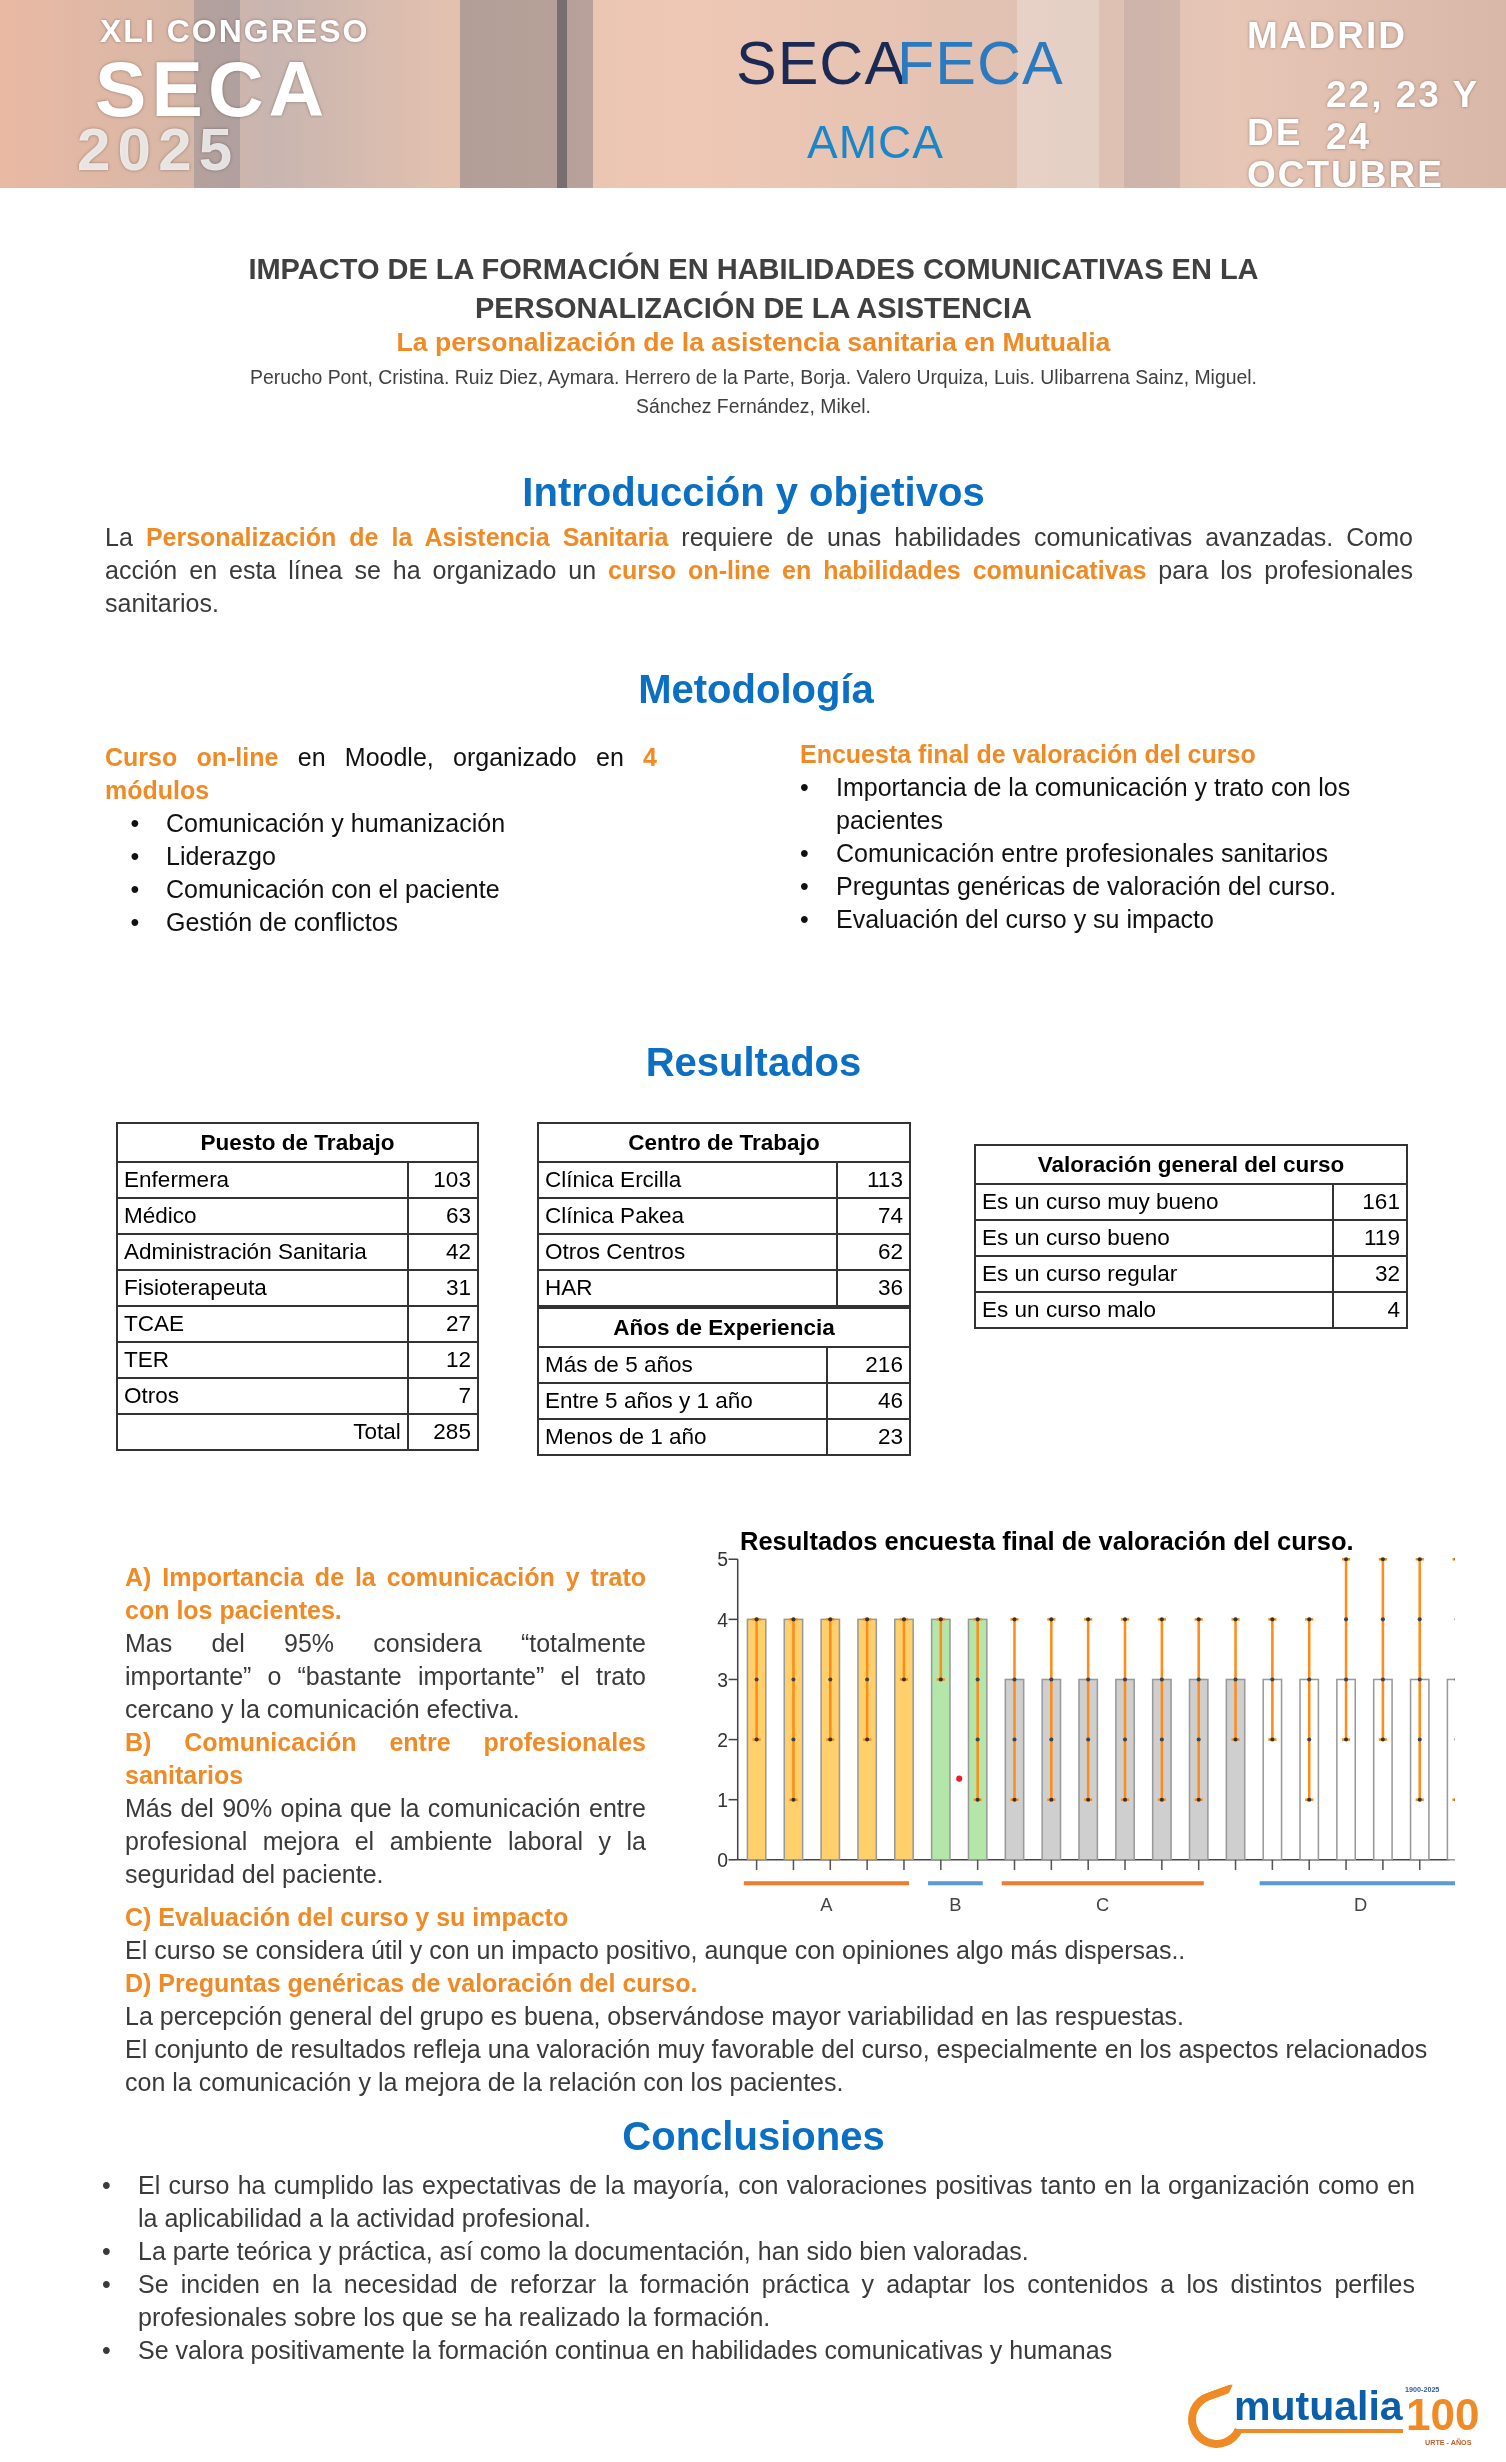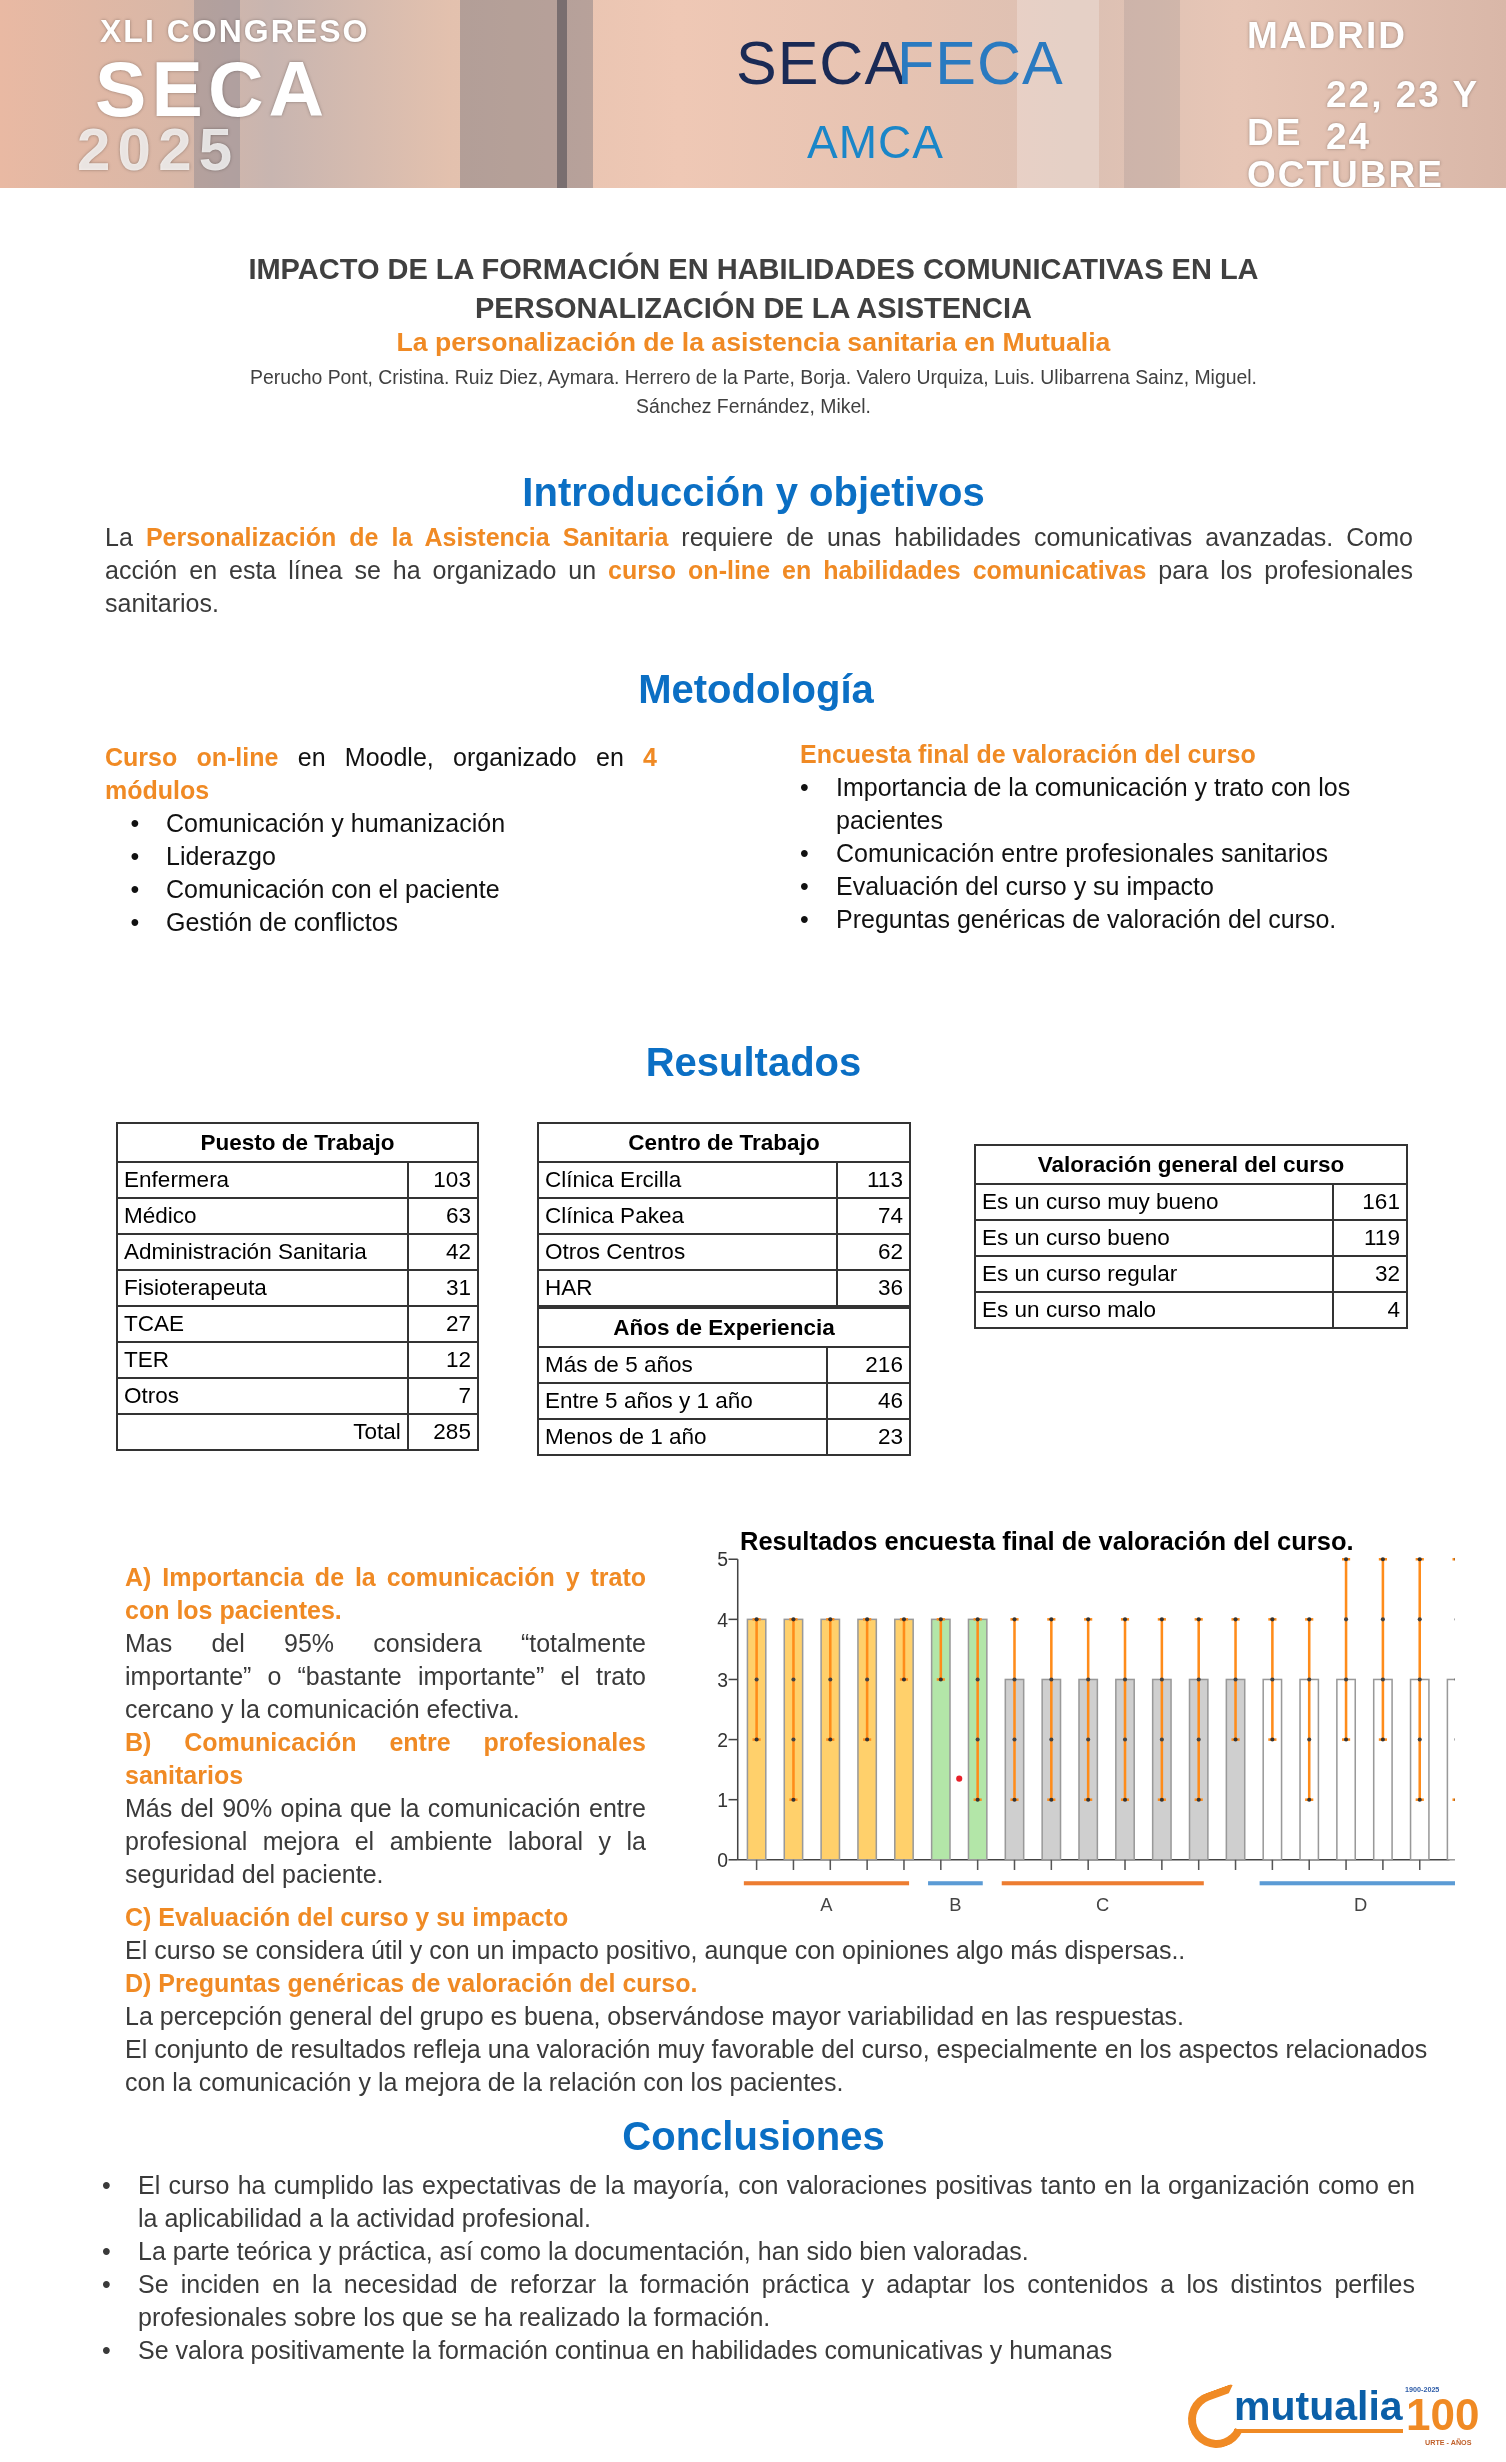--- a/index.html
+++ b/index.html
@@ -67,22 +67,22 @@
     <li>Liderazgo</li>
     <li>Comunicación con el paciente</li>
     <li>Gestión de conflictos</li>
   </ul>
 </div>
 <div class="para" style="left:800px;top:738px;width:618px;color:#111;text-align:left;">
   <div class="orange">Encuesta final de valoración del curso</div>
   <ul class="bul bul2">
     <li>Importancia de la comunicación y trato con los pacientes</li>
     <li>Comunicación entre profesionales sanitarios</li>
+    <li>Preguntas genéricas de valoración del curso.</li>
     <li>Evaluación del curso y su impacto</li>
-    <li>Preguntas genéricas de valoración del curso.</li>
   </ul>
 </div>
 
 <div class="h-blue" style="top:1040px;">Resultados</div>
 
 <table class="t" style="left:116px;top:1122px;width:363px;">
   <tbody>
       <tr>
         <th colspan="2">Puesto de Trabajo</th>
       </tr>

